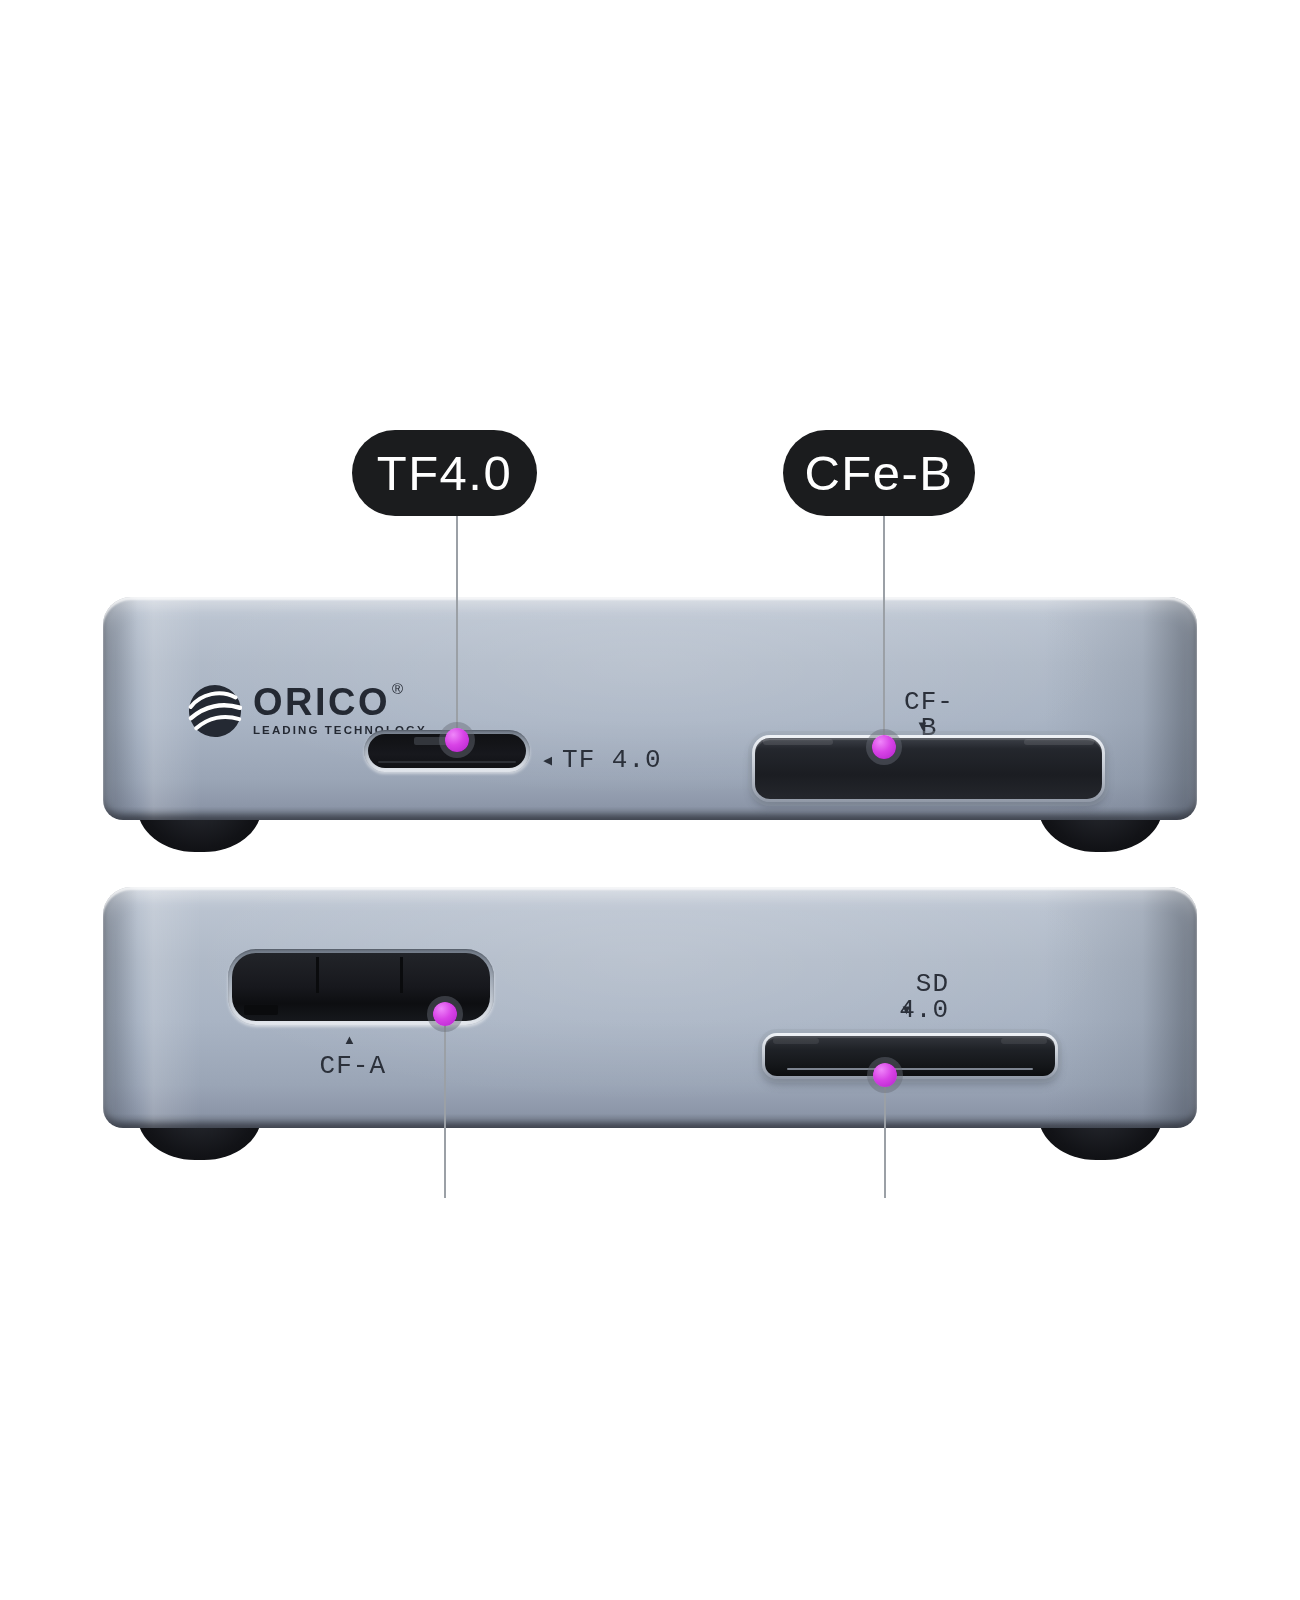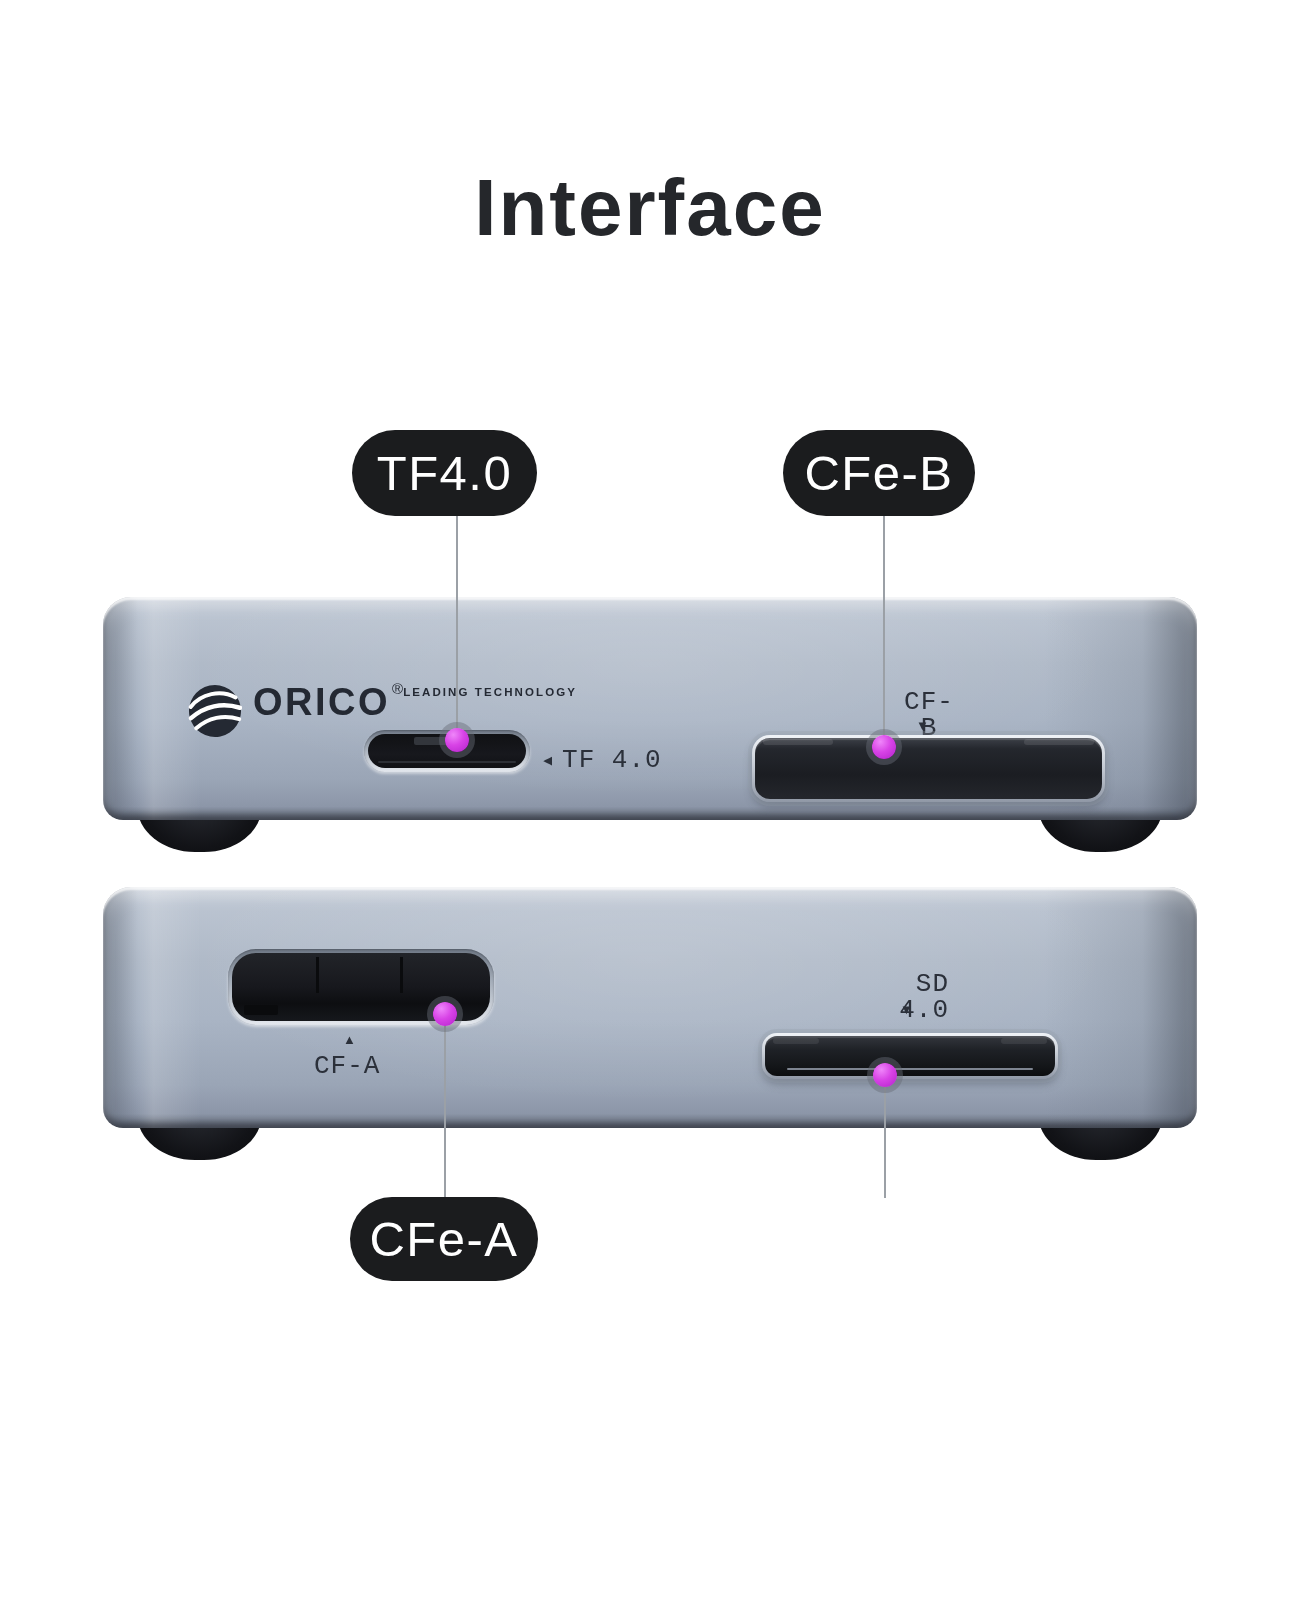--- a/index.html
+++ b/index.html
@@ -61,21 +61,21 @@
     box-shadow:
       inset 0 3px 2px rgba(255,255,255,0.75),
       inset 0 12px 16px rgba(255,255,255,0.22),
       inset 0 -5px 6px rgba(25,28,35,0.5);
   }
   .device-top{top:597px;height:223px;}
   .device-bottom{top:887px;height:241px;}
   
   .brand{position:absolute;left:84px;top:86px;display:flex;align-items:flex-start;color:#242933;}
   .brand .globe{width:56px;height:56px;margin-right:10px;}
-  .brand-text{display:flex;flex-direction:row;}
+  .brand-text{display:flex;flex-direction:column;}
   .brand-row{display:flex;align-items:flex-start;line-height:1;}
   .brand-name{font-size:38px;font-weight:bold;letter-spacing:2.5px;}
   .brand-reg{font-size:15px;margin-left:2px;margin-top:-2px;}
   .brand-tagline{font-size:11.5px;letter-spacing:2.1px;margin-top:3px;font-weight:bold;}
   
   .engraving{position:absolute;color:#2b303a;font-size:26px;letter-spacing:1px;line-height:1;font-family:Liberation Mono, monospace;}
   .engraving .arrow-inline{font-size:15px;margin-right:9px;vertical-align:2px;}
   .port-arrow{position:absolute;color:#2b303a;font-size:13px;line-height:1;}
   
   .slot-recess{position:absolute;box-sizing:border-box;padding:4px;
@@ -112,30 +112,29 @@
   .cfa-tab{left:12px;bottom:6px;width:34px;height:10px;background:#0a0b0d;border-radius:2px;}
   
   .sd-line{left:22px;right:22px;bottom:6px;height:2px;background:#7e8591;border-radius:1px;}
   .sd-tab-l{left:8px;top:2px;width:46px;height:6px;background:rgba(255,255,255,0.08);border-radius:3px;}
   .sd-tab-r{right:8px;top:2px;width:46px;height:6px;background:rgba(255,255,255,0.08);border-radius:3px;}
   
   .tf-engraving{left:440px;top:150px;}
   .cfb-engraving{left:793px;top:92px;width:66px;text-align:center;}
   .cfb-arrow{left:813px;top:122px;}
   .cfa-arrow{left:240px;top:146px;}
-  .cfa-engraving{left:211px;top:166px;width:72px;text-align:left;}
+  .cfa-engraving{left:211px;top:166px;width:72px;text-align:right;}
   .sd-engraving{left:762px;top:84px;width:84px;text-align:right;}
   .sd-arrow{left:797px;top:116px;}
 </style>
 </head>
 <body>
 
 <div class="stage">
 
-  <h1 class="title">Interface</h1>
 
   <div class="foot foot-1"></div>
   <div class="foot foot-2"></div>
   <div class="foot foot-3"></div>
   <div class="foot foot-4"></div>
 
   <div class="device device-top">
 
     <div class="brand">
       <svg class="globe" viewBox="0 0 56 56">
@@ -203,15 +202,14 @@
   <div class="callout-line line-cfa"></div>
   <div class="callout-line line-sd"></div>
 
   <div class="marker-dot dot-tf"></div>
   <div class="marker-dot dot-cfb"></div>
   <div class="marker-dot dot-cfa"></div>
   <div class="marker-dot dot-sd"></div>
 
   <div class="pill pill-tf">TF4.0</div>
   <div class="pill pill-cfb">CFe-B</div>
-  <div class="pill pill-cfa">CFe-A</div>
 
 </div>
 
 </body></html>

